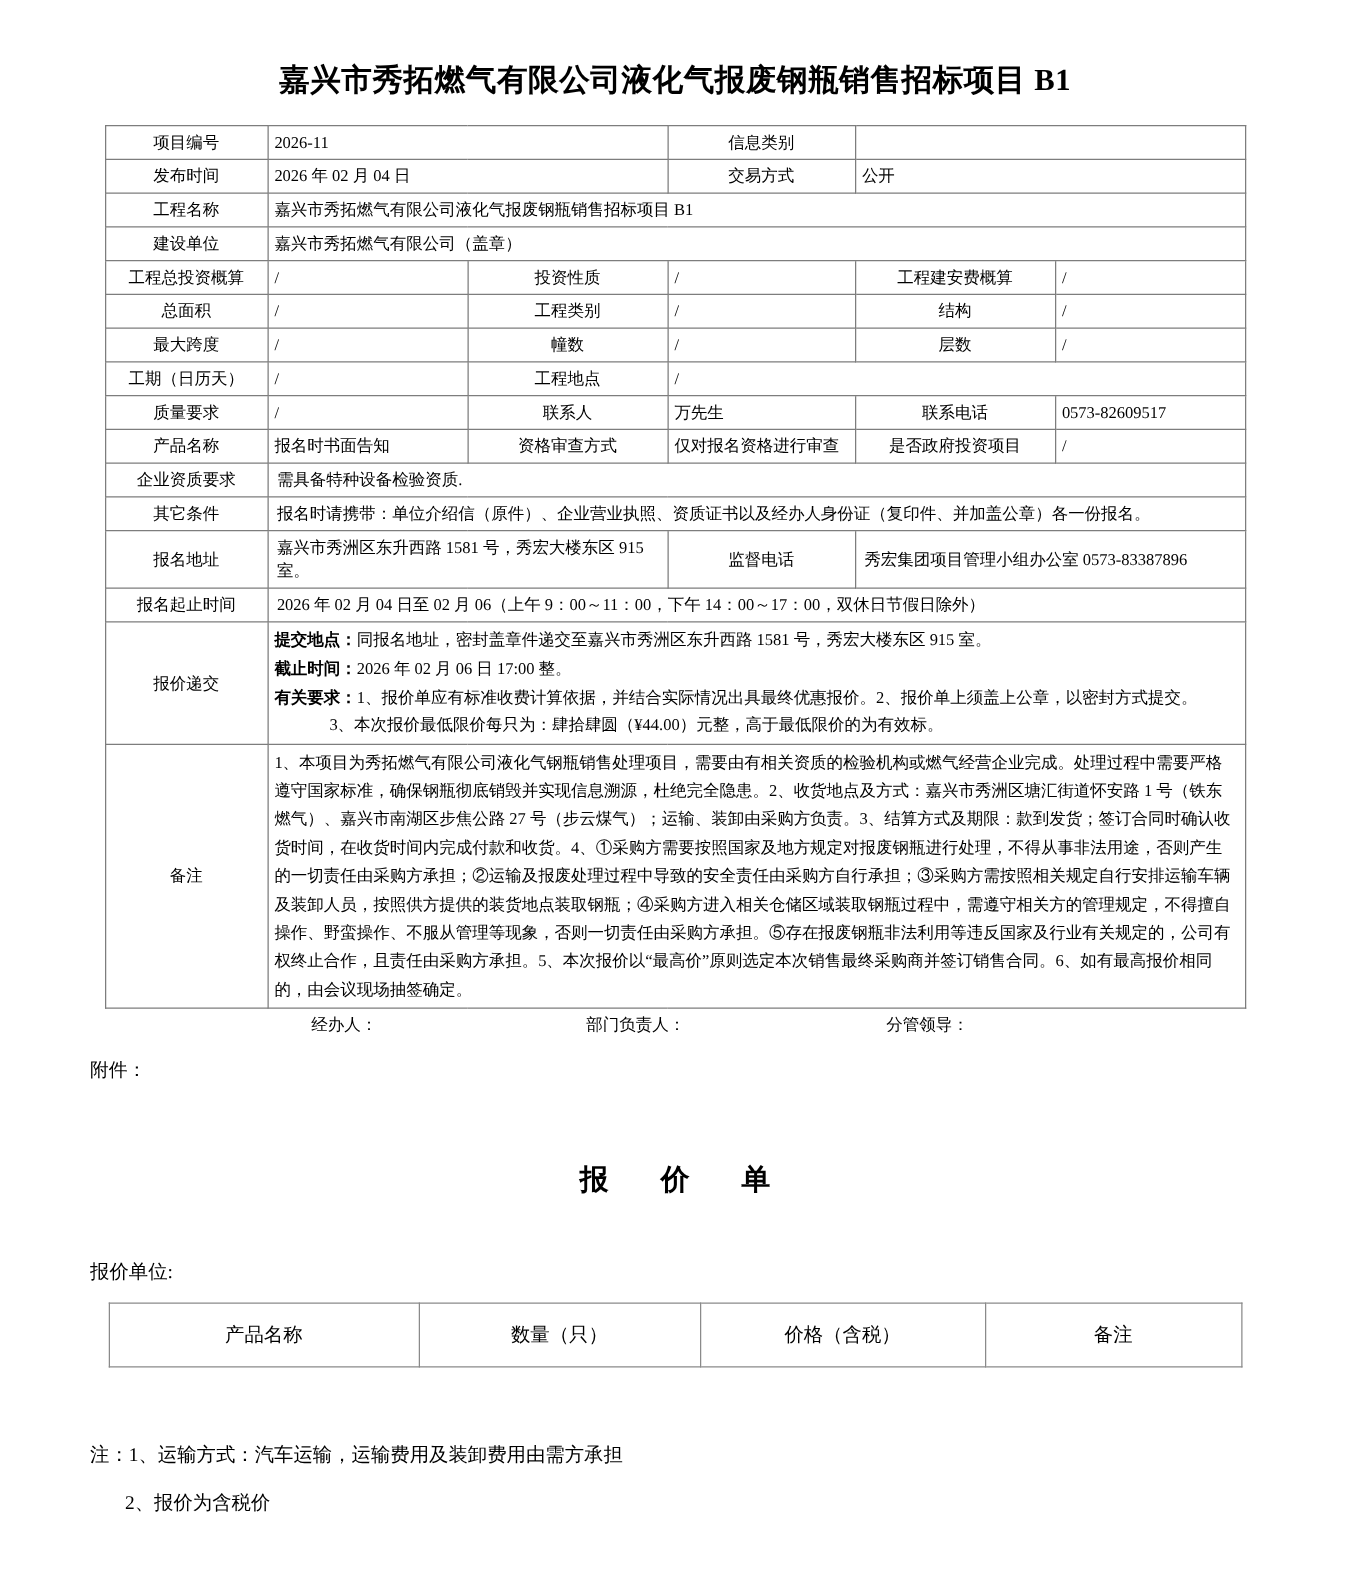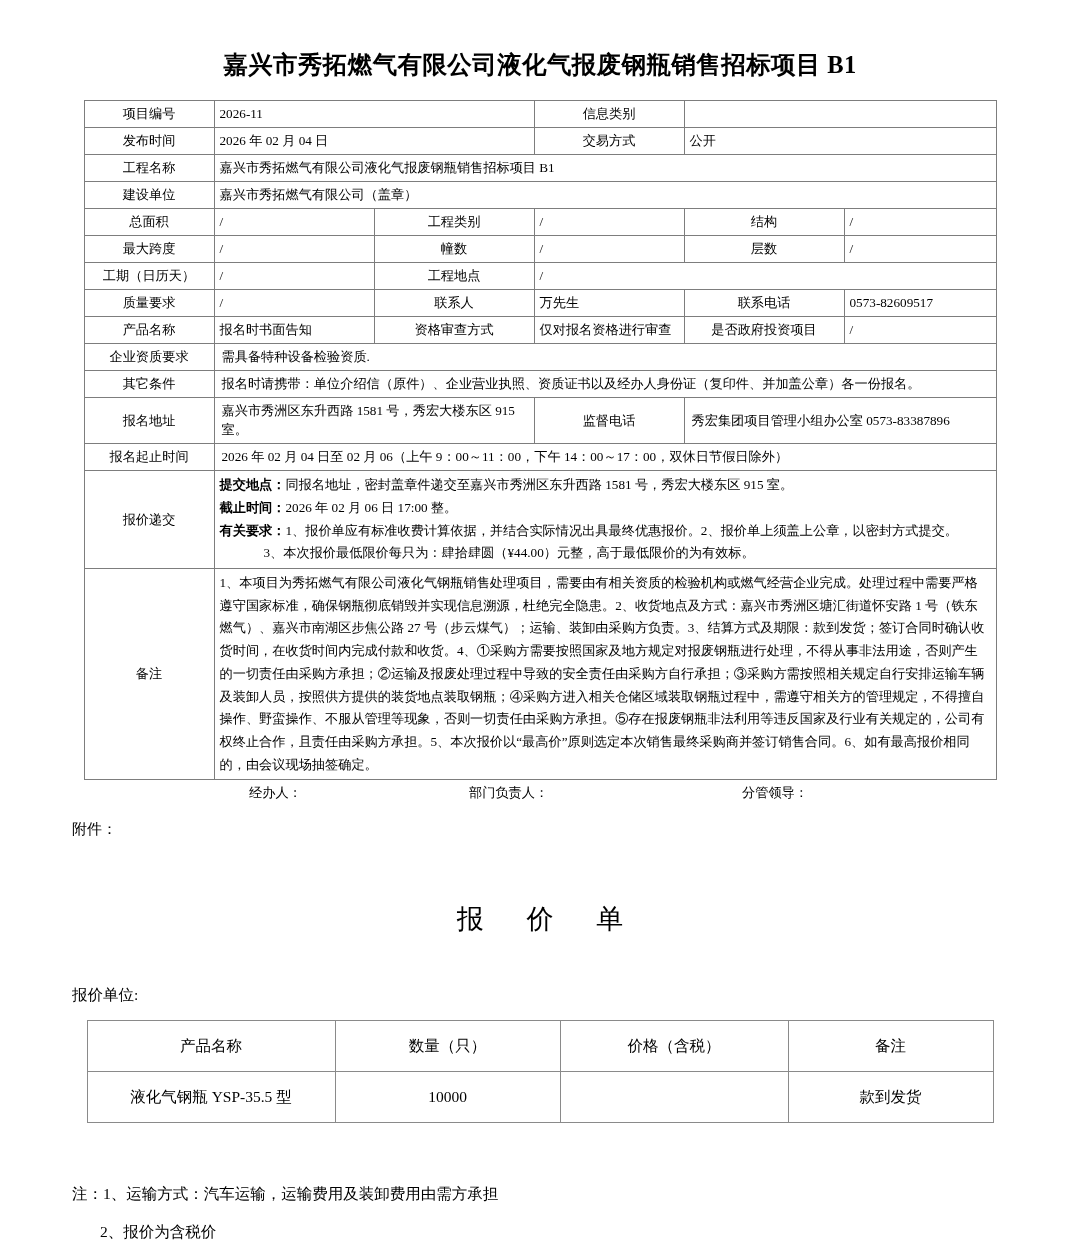--- a/index.html
+++ b/index.html
@@ -80,33 +80,33 @@
   .sign-row {
     width: 912px;
     margin: 4px auto 0 auto;
     position: relative;
     height: 22px;
     font-size: 13.2px;
   }
   .sign-row span { position: absolute; top: 0; }
   .sig-1 { left: 165px; }
   .sig-2 { left: 385px; }
-  .sig-3 { left: 658px; }
+  .sig-3 { left: 625px; }
 
   
   .attach {
     font-size: 15px;
     margin: 14px 0 0 72px;
   }
 
   
   .quote-title {
     text-align: center;
-    font-size: 27px;
-    font-weight: normal;
+    font-size: 23px;
+    font-weight: bold;
     margin-top: 62px;
     letter-spacing: 18px;
     padding-left: 18px;
   }
   .quote-unit {
     font-size: 15.5px;
     margin: 48px 0 0 72px;
   }
   .quote-table {
     border-collapse: collapse;
@@ -161,20 +161,28 @@
         <td class="lbl">交易方式</td>
         <td colspan="2">公开</td>
       </tr>
       <tr>
         <td class="lbl">工程名称</td>
         <td colspan="5">嘉兴市秀拓燃气有限公司液化气报废钢瓶销售招标项目 B1</td>
       </tr>
       <tr>
         <td class="lbl">建设单位</td>
         <td colspan="5">嘉兴市秀拓燃气有限公司（盖章）</td>
+      </tr>
+      <tr>
+        <td class="lbl">工程总投资概算</td>
+        <td>/</td>
+        <td class="lbl">投资性质</td>
+        <td>/</td>
+        <td class="lbl">工程建安费概算</td>
+        <td>/</td>
       </tr>
       <tr>
         <td class="lbl">总面积</td>
         <td>/</td>
         <td class="lbl">工程类别</td>
         <td>/</td>
         <td class="lbl">结构</td>
         <td>/</td>
       </tr>
       <tr>
@@ -259,26 +267,20 @@
       <col style="width:228px">
       <col style="width:205px">
     </colgroup>
     <tbody>
       <tr class="qhead">
         <td>产品名称</td>
         <td>数量（只）</td>
         <td>价格（含税）</td>
         <td>备注</td>
       </tr>
-      <tr>
-        <td>液化气钢瓶 YSP-35.5 型</td>
-        <td>10000</td>
-        <td></td>
-        <td>款到发货</td>
-      </tr>
     </tbody>
   </table>
 
   <div class="notes">
     <div>注：1、运输方式：汽车运输，运输费用及装卸费用由需方承担</div>
     <div class="n2">2、报价为含税价</div>
   </div>
 
 </div>
 

